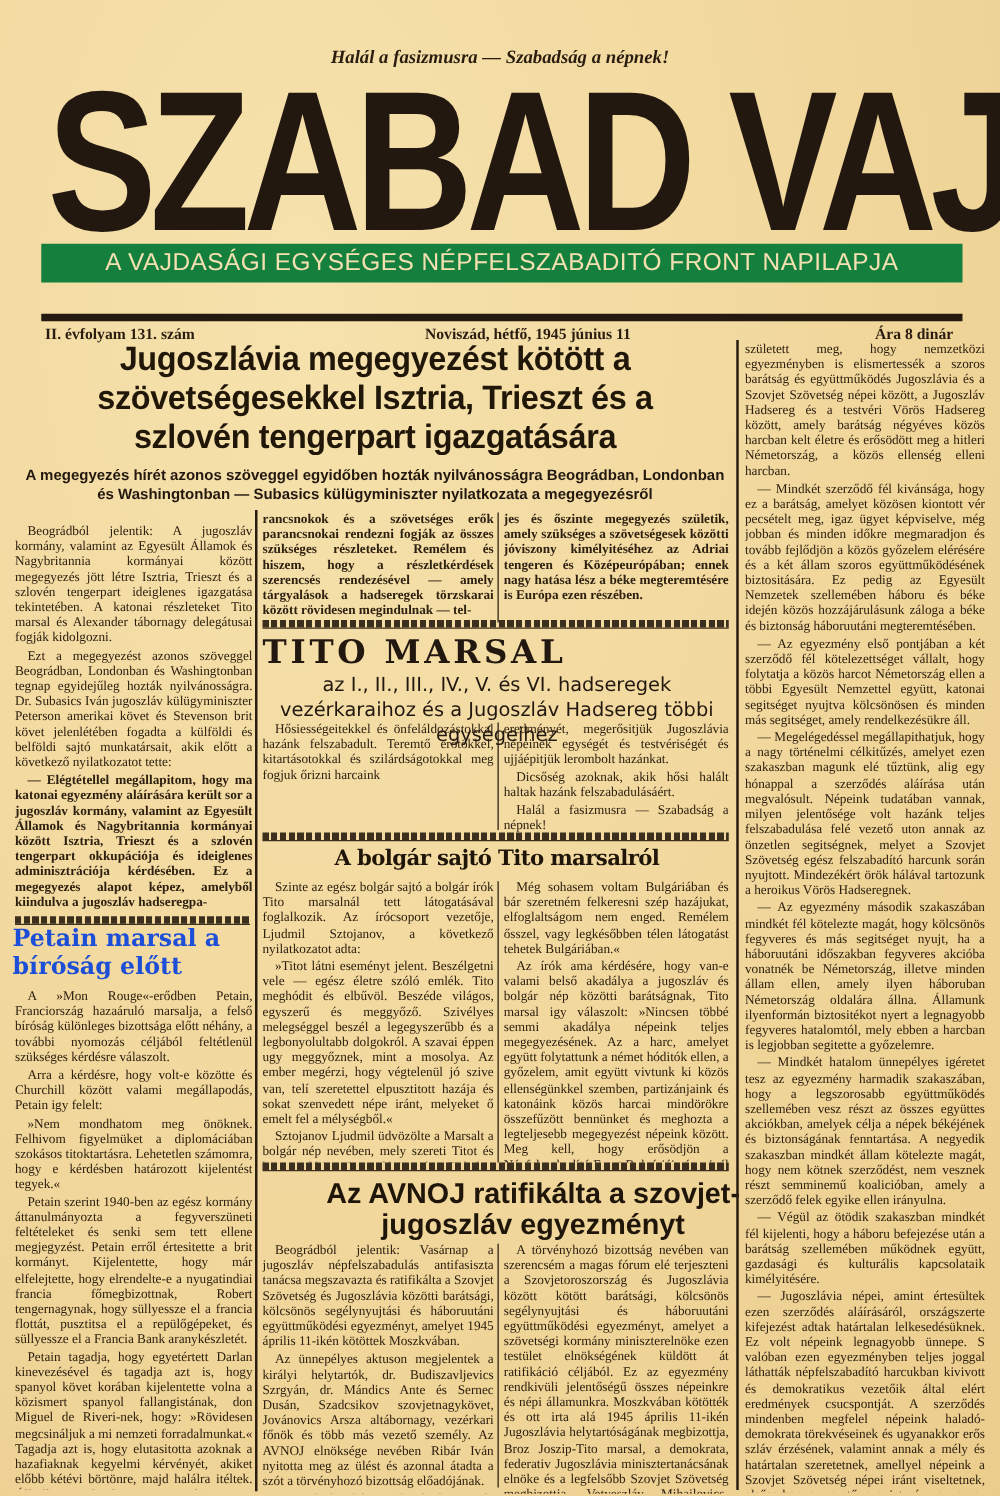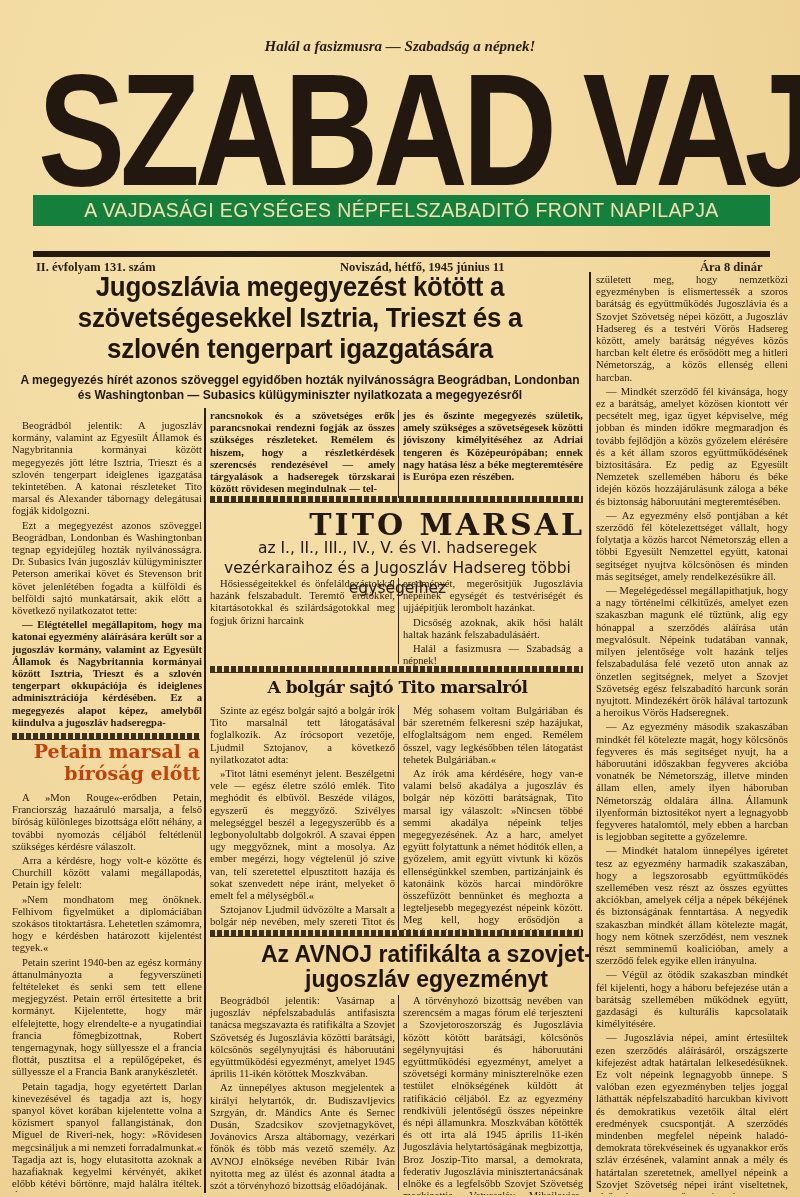--- a/index.html
+++ b/index.html
@@ -17,24 +17,24 @@
   .subband { left:33px; top:195px; width:737px; height:31px; background:#15803d; color:#f4e0b0; font-family:"Liberation Sans", sans-serif; font-size:19.5px; line-height:31px; text-align:center; letter-spacing:0.4px; white-space:nowrap; overflow:hidden; }
   .meta { top:230px; font-family:"Liberation Serif", serif; font-weight:bold; font-size:12.5px; color:#2a1d10;margin-top:30px; }
   .rule-thick { left:33px; top:251px; width:737px; height:6px; background:#241a10; }
   .head1 { left:20px; top:272px; width:560px; text-align:center; font-family:"Liberation Sans", sans-serif; font-weight:bold; font-size:27px; line-height:31px; color:#211709; transform:scaleX(0.96); letter-spacing:-0.3px; }
   .deck { left:20px; top:373px; width:560px; text-align:center; font-family:"Liberation Sans", sans-serif; font-weight:bold; font-size:12px; line-height:15px; color:#231810; }
   .col { font-family:"Liberation Serif", serif; font-size:10.6px; line-height:12.2px; text-align:justify; color:#2e2010; overflow:hidden; hyphens:auto; }
   .col p { margin:0 0 2px 0; text-indent:10px; }
   .bold { font-weight:bold; }
   .vrule { width:2px; background:#2a1d10; }
   .wavy { height:6px; background-image: repeating-linear-gradient(90deg, #2a1d10 0 5px, transparent 5px 7px); border-bottom:1px solid #2a1d10; opacity:.9; }
-  .tito-title { left:210px; top:507px; width:375px; text-align:right; font-family:"DejaVu Serif", serif; font-weight:bold; font-size:30px; letter-spacing:3px; color:#231810; }
+  .tito-title { left:210px; top:507px; width:375px; text-align:left; font-family:"DejaVu Serif", serif; font-weight:bold; font-size:26px; letter-spacing:3px; color:#231810; }
   .tito-sub { left:210px; top:538px; width:375px; text-align:center; font-family:"DejaVu Sans", sans-serif; font-size:15.5px; line-height:20px; color:#231810; }
   .h-bolgar { left:210px; top:677px; width:375px; text-align:center; font-family:"DejaVu Serif", serif; font-weight:bold; font-size:17px; color:#1f1509; white-space:nowrap; letter-spacing:-0.5px; }
-  .h-petain { left:10px; top:740px; width:190px; text-align:right; font-family:"DejaVu Serif", serif; font-weight:bold; font-size:19px; line-height:22px; color:#c2410c; }
+  .h-petain { left:10px; top:740px; width:190px; text-align:left; font-family:"DejaVu Serif", serif; font-weight:bold; font-size:19px; line-height:22px; color:#1d4ed8; }
   .h-avnoj { left:205px; top:942px; width:385px; text-align:center; font-family:"Liberation Sans", sans-serif; font-weight:bold; font-size:23px; line-height:25px; color:#1f1509;padding-left:29px; }
 </style>
 </head>
 <body>
 
 <div class="abs motto">Halál a fasizmusra — Szabadság a népnek!</div>
 <div class="abs masthead">SZABAD VAJDASÁG</div>
 <div class="abs subband">A VAJDASÁGI EGYSÉGES NÉPFELSZABADITÓ FRONT NAPILAPJA</div>
 <div class="abs meta" style="left:36px;">II. évfolyam 131. szám</div>
 <div class="abs meta" style="left:340px;">Noviszád, hétfő, 1945 június 11</div>

